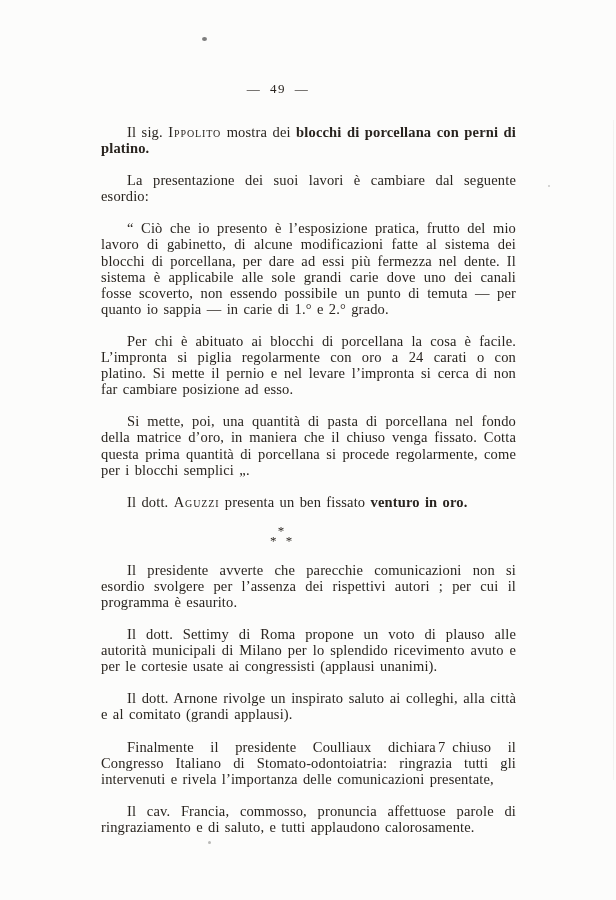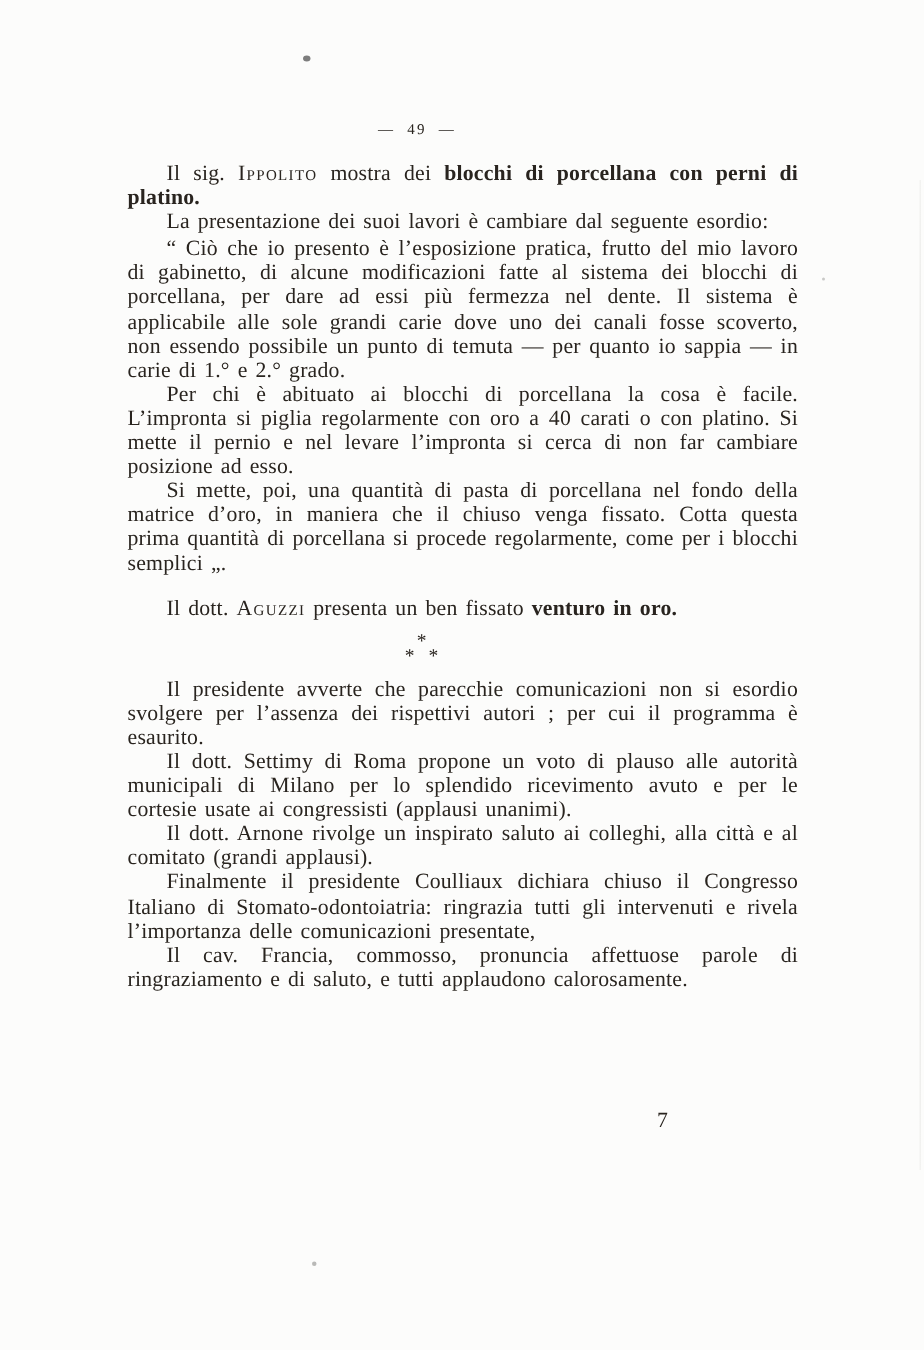--- a/index.html
+++ b/index.html
@@ -32,35 +32,35 @@
   .speck-1 { left: 202px; top: 37px; width: 5px; height: 4px; background: #7d7d7d; }
   .speck-2 { left: 208px; top: 841px; width: 3px; height: 3px; background: #b9b9b7; }
   .speck-3 { left: 548px; top: 185px; width: 2px; height: 2px; background: #c9c9c7; }
 
   .page-header {
     position: absolute;
     top: 81px;
     left: 0;
     width: 556px;
     text-align: center;
-    font-size: 10px;
+    font-size: 13px;
     letter-spacing: 1.5px;
     word-spacing: 4px;
   }
   .text-column {
     position: absolute;
     left: 85px;
     top: 108px;
     width: 447px;
     font-size: 14.5px;
     line-height: 16.1px;
     letter-spacing: 0.15px;
   }
   .para {
-    margin: 0;
+    margin: 16px;
     text-align: justify;
     text-indent: 26px;
     word-spacing: 1.5px;
   }
   .run-n { font-weight: normal; }
   .run-b { font-weight: bold; }
   .run-sc { font-variant: small-caps; letter-spacing: 0.9px; }
 
   #p3  { margin-top: 2px; }
   #p6  { margin-top: 14px; }
@@ -93,21 +93,21 @@
   <div class="speck speck-3"></div>
   <div class="edge-line"></div>
 
   <div class="page-header">— 49 —</div>
 
   <div class="text-column">
     <div>
         <p class="para" id="p1"><span class="run-n">Il sig. </span><span class="run-sc">Ippolito</span><span class="run-n"> mostra dei </span><span class="run-b">blocchi di porcellana con perni di platino.</span></p>
         <p class="para" id="p2"><span class="run-n">La presentazione dei suoi lavori è cambiare dal seguente esordio:</span></p>
         <p class="para" id="p3"><span class="run-n">“ Ciò che io presento è l’esposizione pratica, frutto del mio lavoro di gabinetto, di alcune modificazioni fatte al sistema dei blocchi di porcellana, per dare ad essi più fermezza nel dente. Il sistema è applicabile alle sole grandi carie dove uno dei canali fosse scoverto, non essendo possibile un punto di temuta — per quanto io sappia — in carie di 1.° e 2.° grado.</span></p>
-        <p class="para" id="p4"><span class="run-n">Per chi è abituato ai blocchi di porcellana la cosa è facile. L’impronta si piglia regolarmente con oro a 40 carati o con platino. Si mette il pernio e nel levare l’impronta si cerca di non far cambiare posizione ad esso.</span></p>
+        <p class="para" id="p4"><span class="run-n">Per chi è abituato ai blocchi di porcellana la cosa è facile. L’impronta si piglia regolarmente con oro a 24 carati o con platino. Si mette il pernio e nel levare l’impronta si cerca di non far cambiare posizione ad esso.</span></p>
         <p class="para" id="p5"><span class="run-n">Si mette, poi, una quantità di pasta di porcellana nel fondo della matrice d’oro, in maniera che il chiuso venga fissato. Cotta questa prima quantità di porcellana si procede regolarmente, come per i blocchi semplici „.</span></p>
         <p class="para" id="p6"><span class="run-n">Il dott. </span><span class="run-sc">Aguzzi</span><span class="run-n"> presenta un ben fissato </span><span class="run-b">venturo in oro.</span></p>
         <div class="asterism" id="asterism">
           <div>*</div>
           <div>* *</div>
         </div>
         <p class="para" id="p8"><span class="run-n">Il presidente avverte che parecchie comunicazioni non si esordio svolgere per l’assenza dei rispettivi autori ; per cui il programma è esaurito.</span></p>
         <p class="para" id="p9"><span class="run-n">Il dott. Settimy di Roma propone un voto di plauso alle autorità municipali di Milano per lo splendido ricevimento avuto e per le cortesie usate ai congressisti (applausi unanimi).</span></p>
         <p class="para" id="p10"><span class="run-n">Il dott. Arnone rivolge un inspirato saluto ai colleghi, alla città e al comitato (grandi applausi).</span></p>
         <p class="para" id="p12"><span class="run-n">Finalmente il presidente Coulliaux dichiara chiuso il Congresso Italiano di Stomato-odontoiatria: ringrazia tutti gli intervenuti e rivela l’importanza delle comunicazioni presentate,</span></p>

